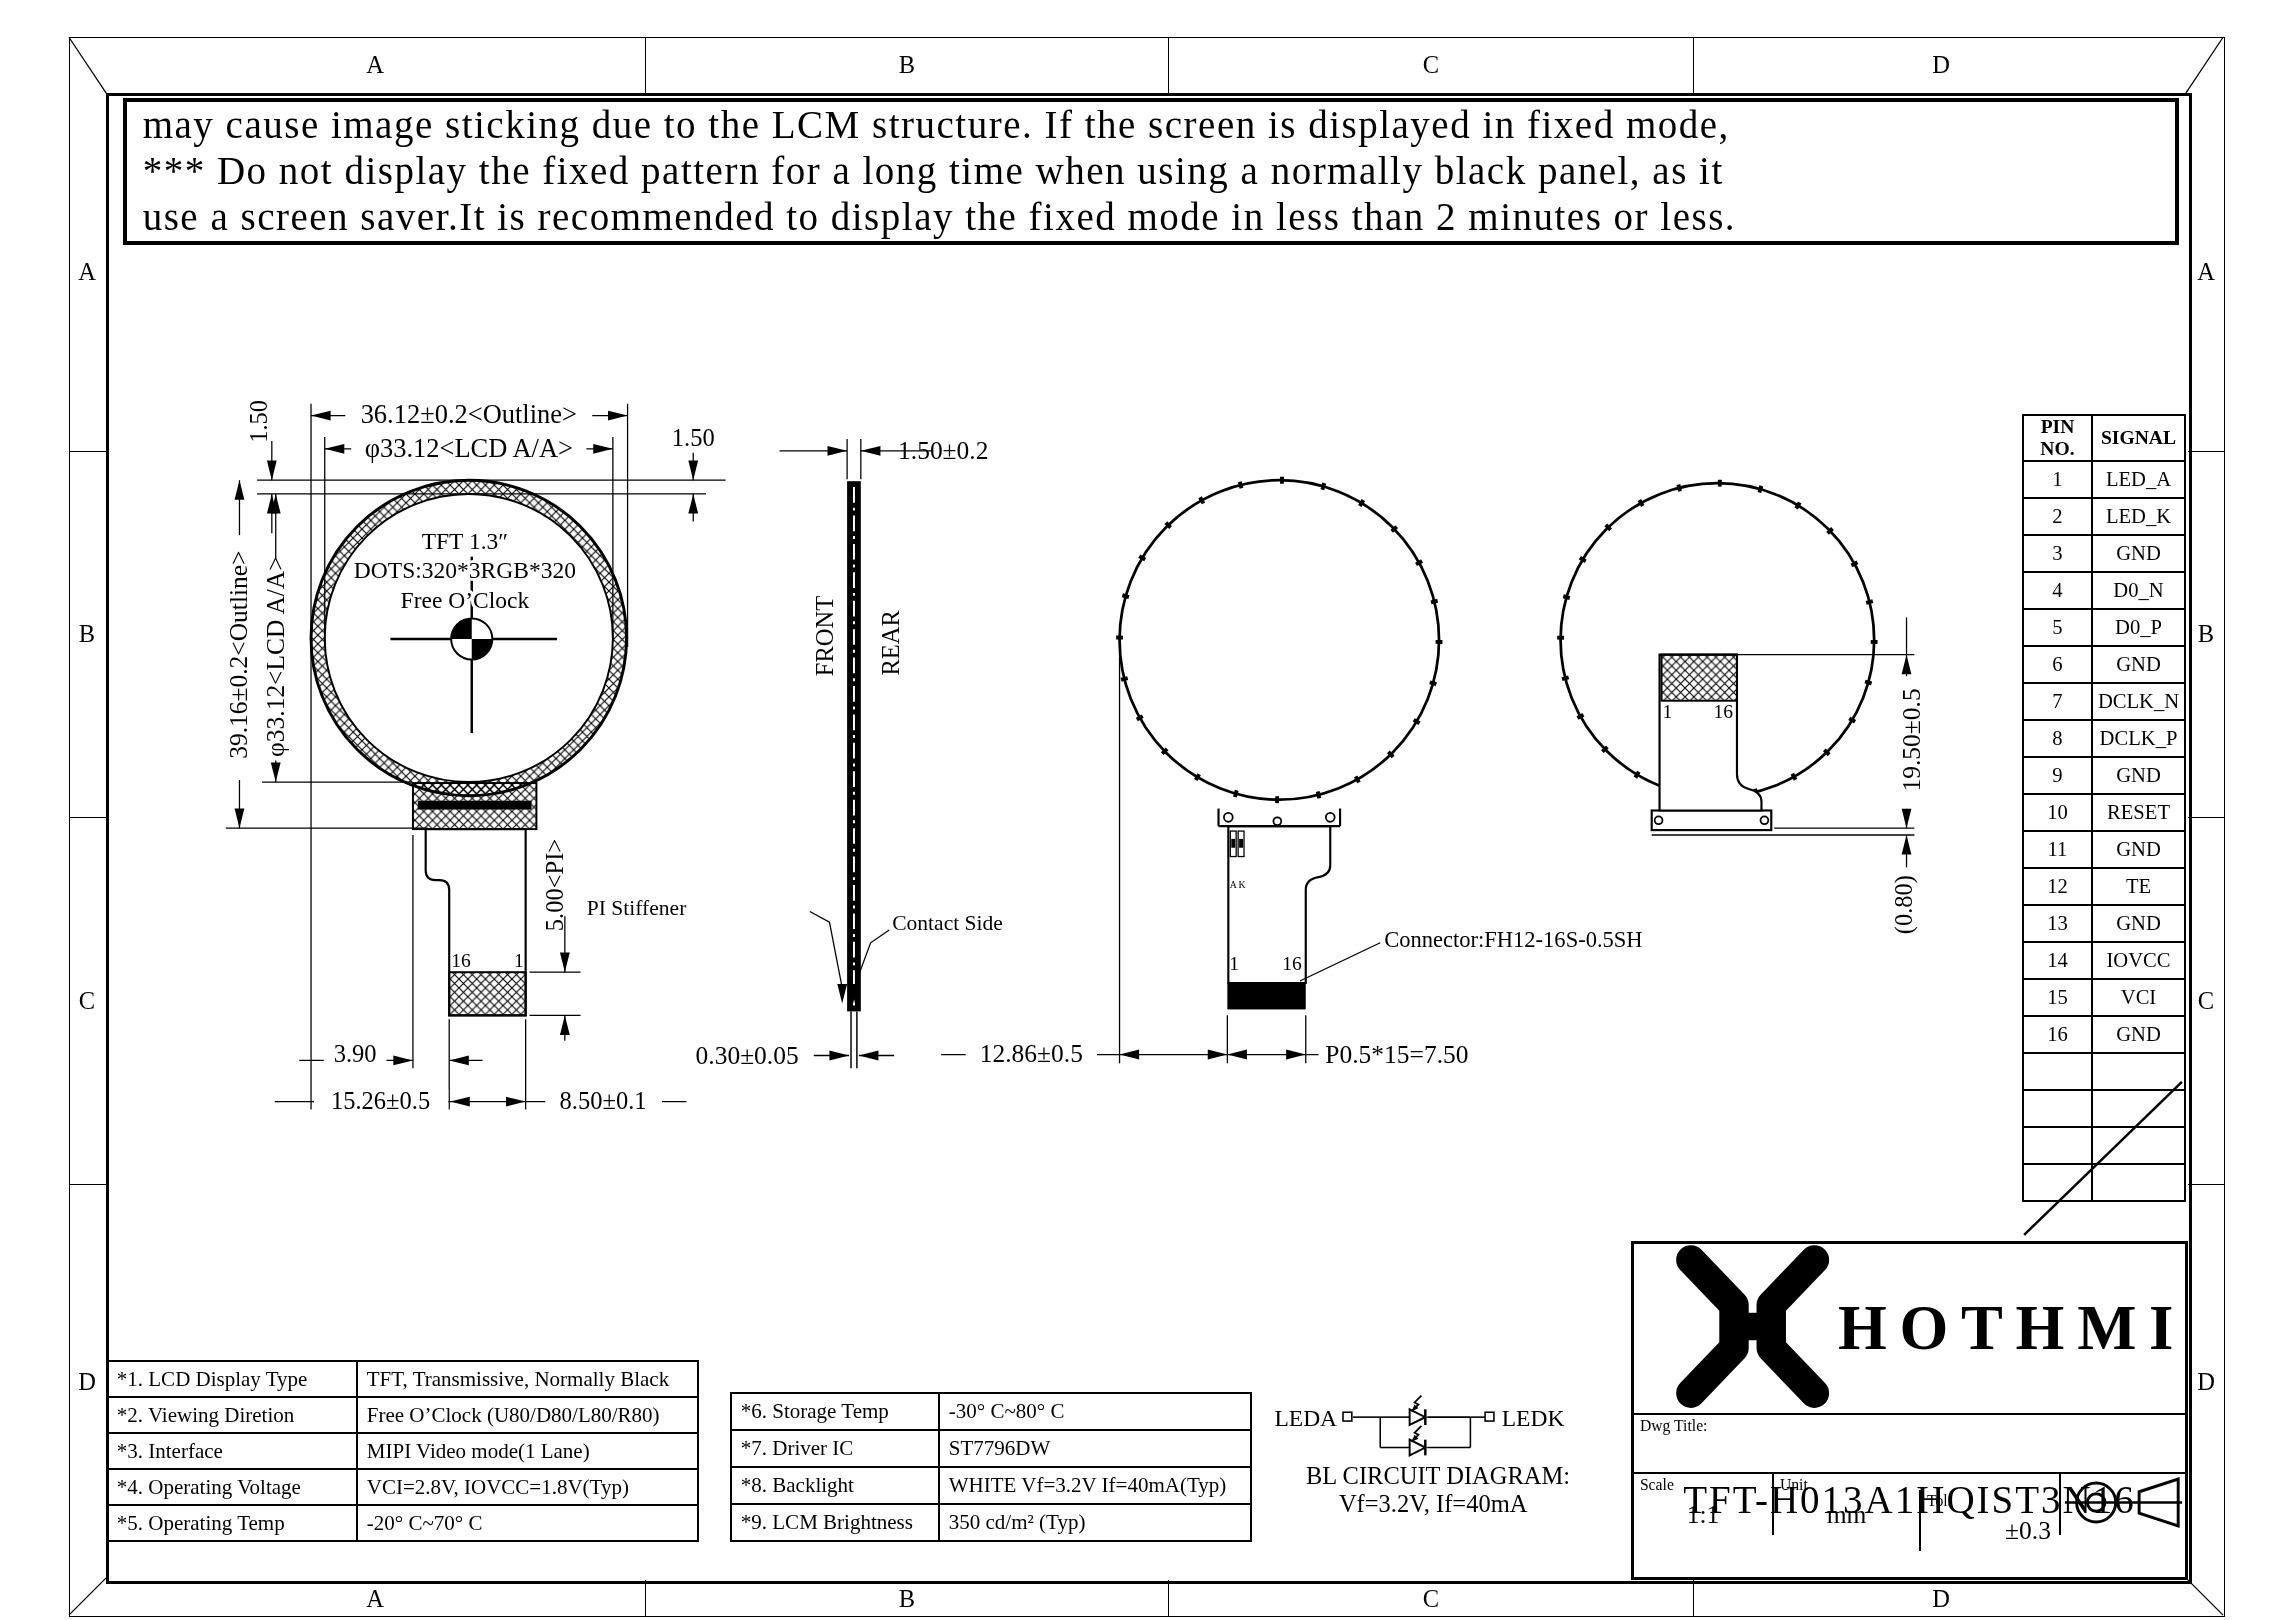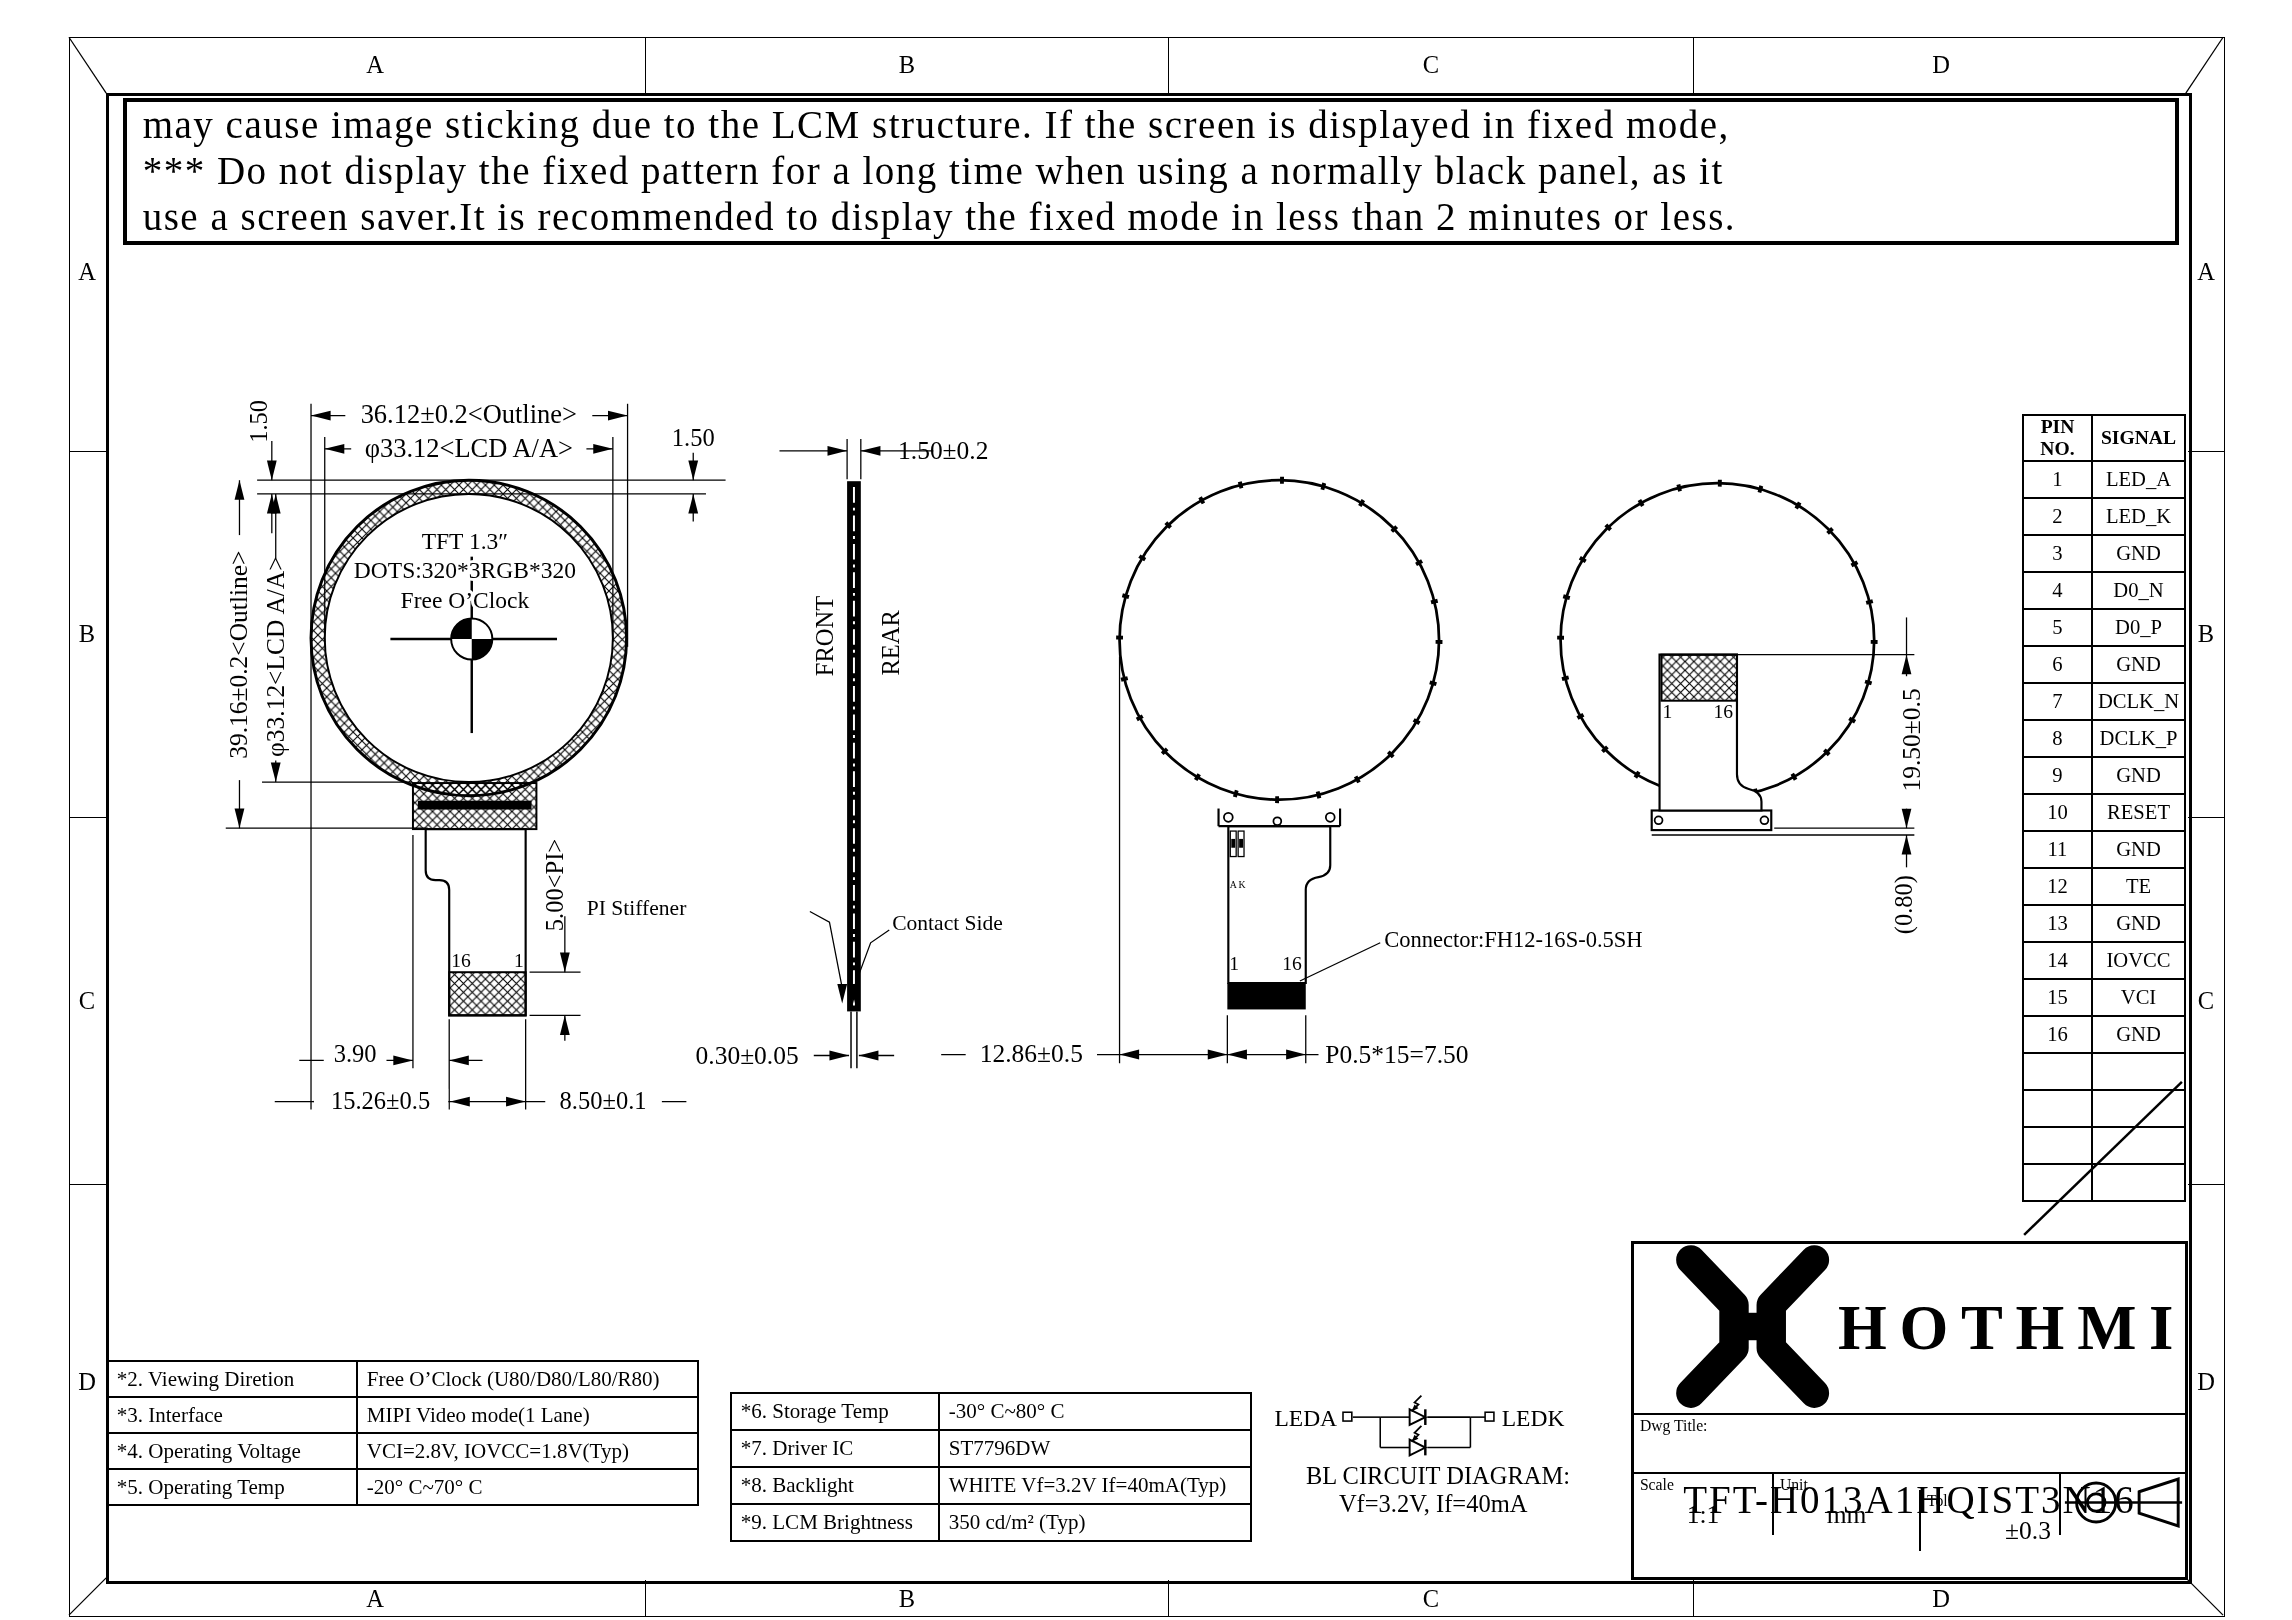--- a/index.html
+++ b/index.html
@@ -184,20 +184,24 @@
     </tbody>
   </table>
 
   <table class="abs spec-table spec-left">
     <colgroup>
         <col class="sl-c1">
         <col class="sl-c2">
       </colgroup>
     <tbody>
       <tr>
+          <td>*1.  LCD Display Type</td>
+          <td>TFT, Transmissive, Normally Black</td>
+        </tr>
+      <tr>
           <td>*2.  Viewing Diretion</td>
           <td>Free O’Clock (U80/D80/L80/R80)</td>
         </tr>
       <tr>
           <td>*3.  Interface</td>
           <td>MIPI Video mode(1 Lane)</td>
         </tr>
       <tr>
           <td>*4.  Operating Voltage</td>
           <td>VCI=2.8V, IOVCC=1.8V(Typ)</td>

